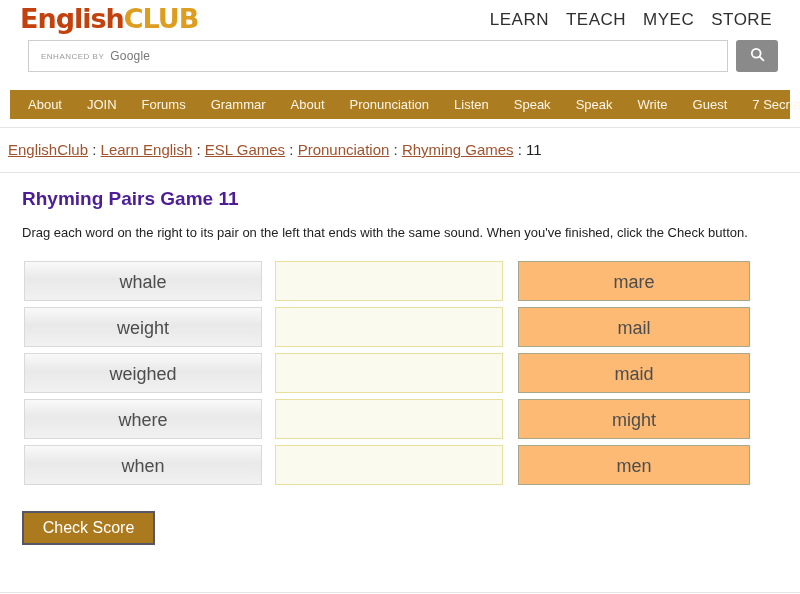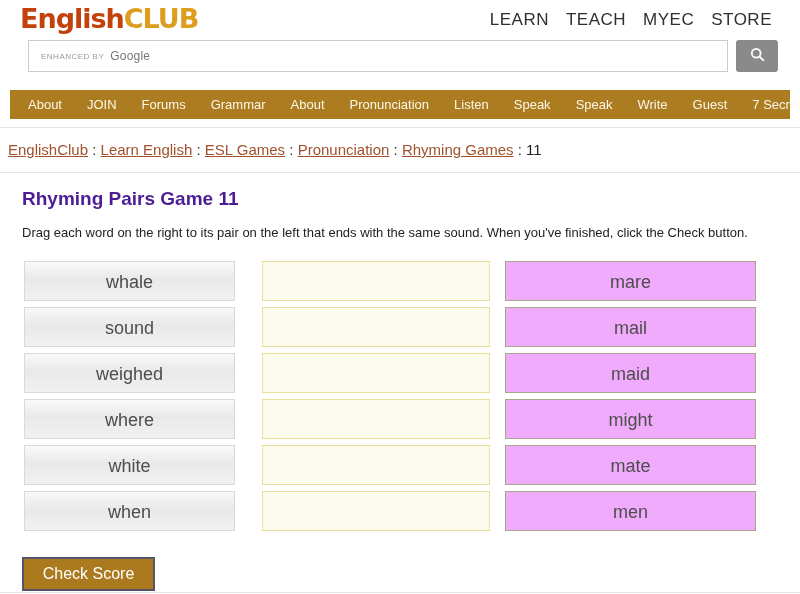--- a/index.html
+++ b/index.html
@@ -47,29 +47,29 @@
   .page-title { margin:15px 0 0 22px; font-size:19px; font-weight:bold; color:#4c1d95; }
   .instructions { margin:15px 0 0 22px; font-size:13px; color:#222; }
   
   .game-grid { margin-top:21px; }
   .game-row { display:flex; padding-left:24px; margin-bottom:6px; }
   .tile {
     height:40px; line-height:40px; text-align:center;
     font-size:18px; color:#4d4d4d;
   }
   .tile-left {
-    width:211px;
+    width:238px;
     background:linear-gradient(180deg,#f9f9f9 0%,#e9e9e9 45%,#f1f1f1 100%);
-    border:1px solid #d9d9d9; margin-right:27px;
+    border:1px solid #d9d9d9; margin-right:13px;
   }
   .tile-drop {
     width:228px; background:#fbfaee; border:1px solid #e8df9a; margin-right:15px;
   }
   .tile-right {
-    width:251px; background:#f0abfc; border:1px solid #a9a78a; cursor:grab;
+    width:232px; background:#fdba74; border:1px solid #a9a78a; cursor:grab;
   }
   .check-btn {
     margin:20px 0 0 22px; width:133px; height:34px;
     background:#ab7a1e; color:#fff; font-size:16px; font-family:"Liberation Sans", sans-serif;
     border:2px solid #565668; cursor:pointer;
   }
   .hr-bottom { position:absolute; left:0; right:0; bottom:1px; }
 </style>
 </head>
 <body>
@@ -125,38 +125,33 @@
 <h1 class="page-title">Rhyming Pairs Game 11</h1>
 <p class="instructions">Drag each word on the right to its pair on the left that ends with the same sound. When you've finished, click the Check button.</p>
 
 <div class="game-grid">
     <div class="game-row">
       <div class="tile tile-left">whale</div>
       <div class="tile tile-drop"></div>
       <div class="tile tile-right">mare</div>
     </div>
     <div class="game-row">
-      <div class="tile tile-left">sound</div>
+      <div class="tile tile-left">weight</div>
       <div class="tile tile-drop"></div>
       <div class="tile tile-right">mail</div>
     </div>
     <div class="game-row">
       <div class="tile tile-left">weighed</div>
       <div class="tile tile-drop"></div>
       <div class="tile tile-right">maid</div>
     </div>
     <div class="game-row">
       <div class="tile tile-left">where</div>
       <div class="tile tile-drop"></div>
       <div class="tile tile-right">might</div>
-    </div>
-    <div class="game-row">
-      <div class="tile tile-left">white</div>
-      <div class="tile tile-drop"></div>
-      <div class="tile tile-right">mate</div>
     </div>
     <div class="game-row">
       <div class="tile tile-left">when</div>
       <div class="tile tile-drop"></div>
       <div class="tile tile-right">men</div>
     </div>
   </div>
 
 <button class="check-btn">Check Score</button>
 

